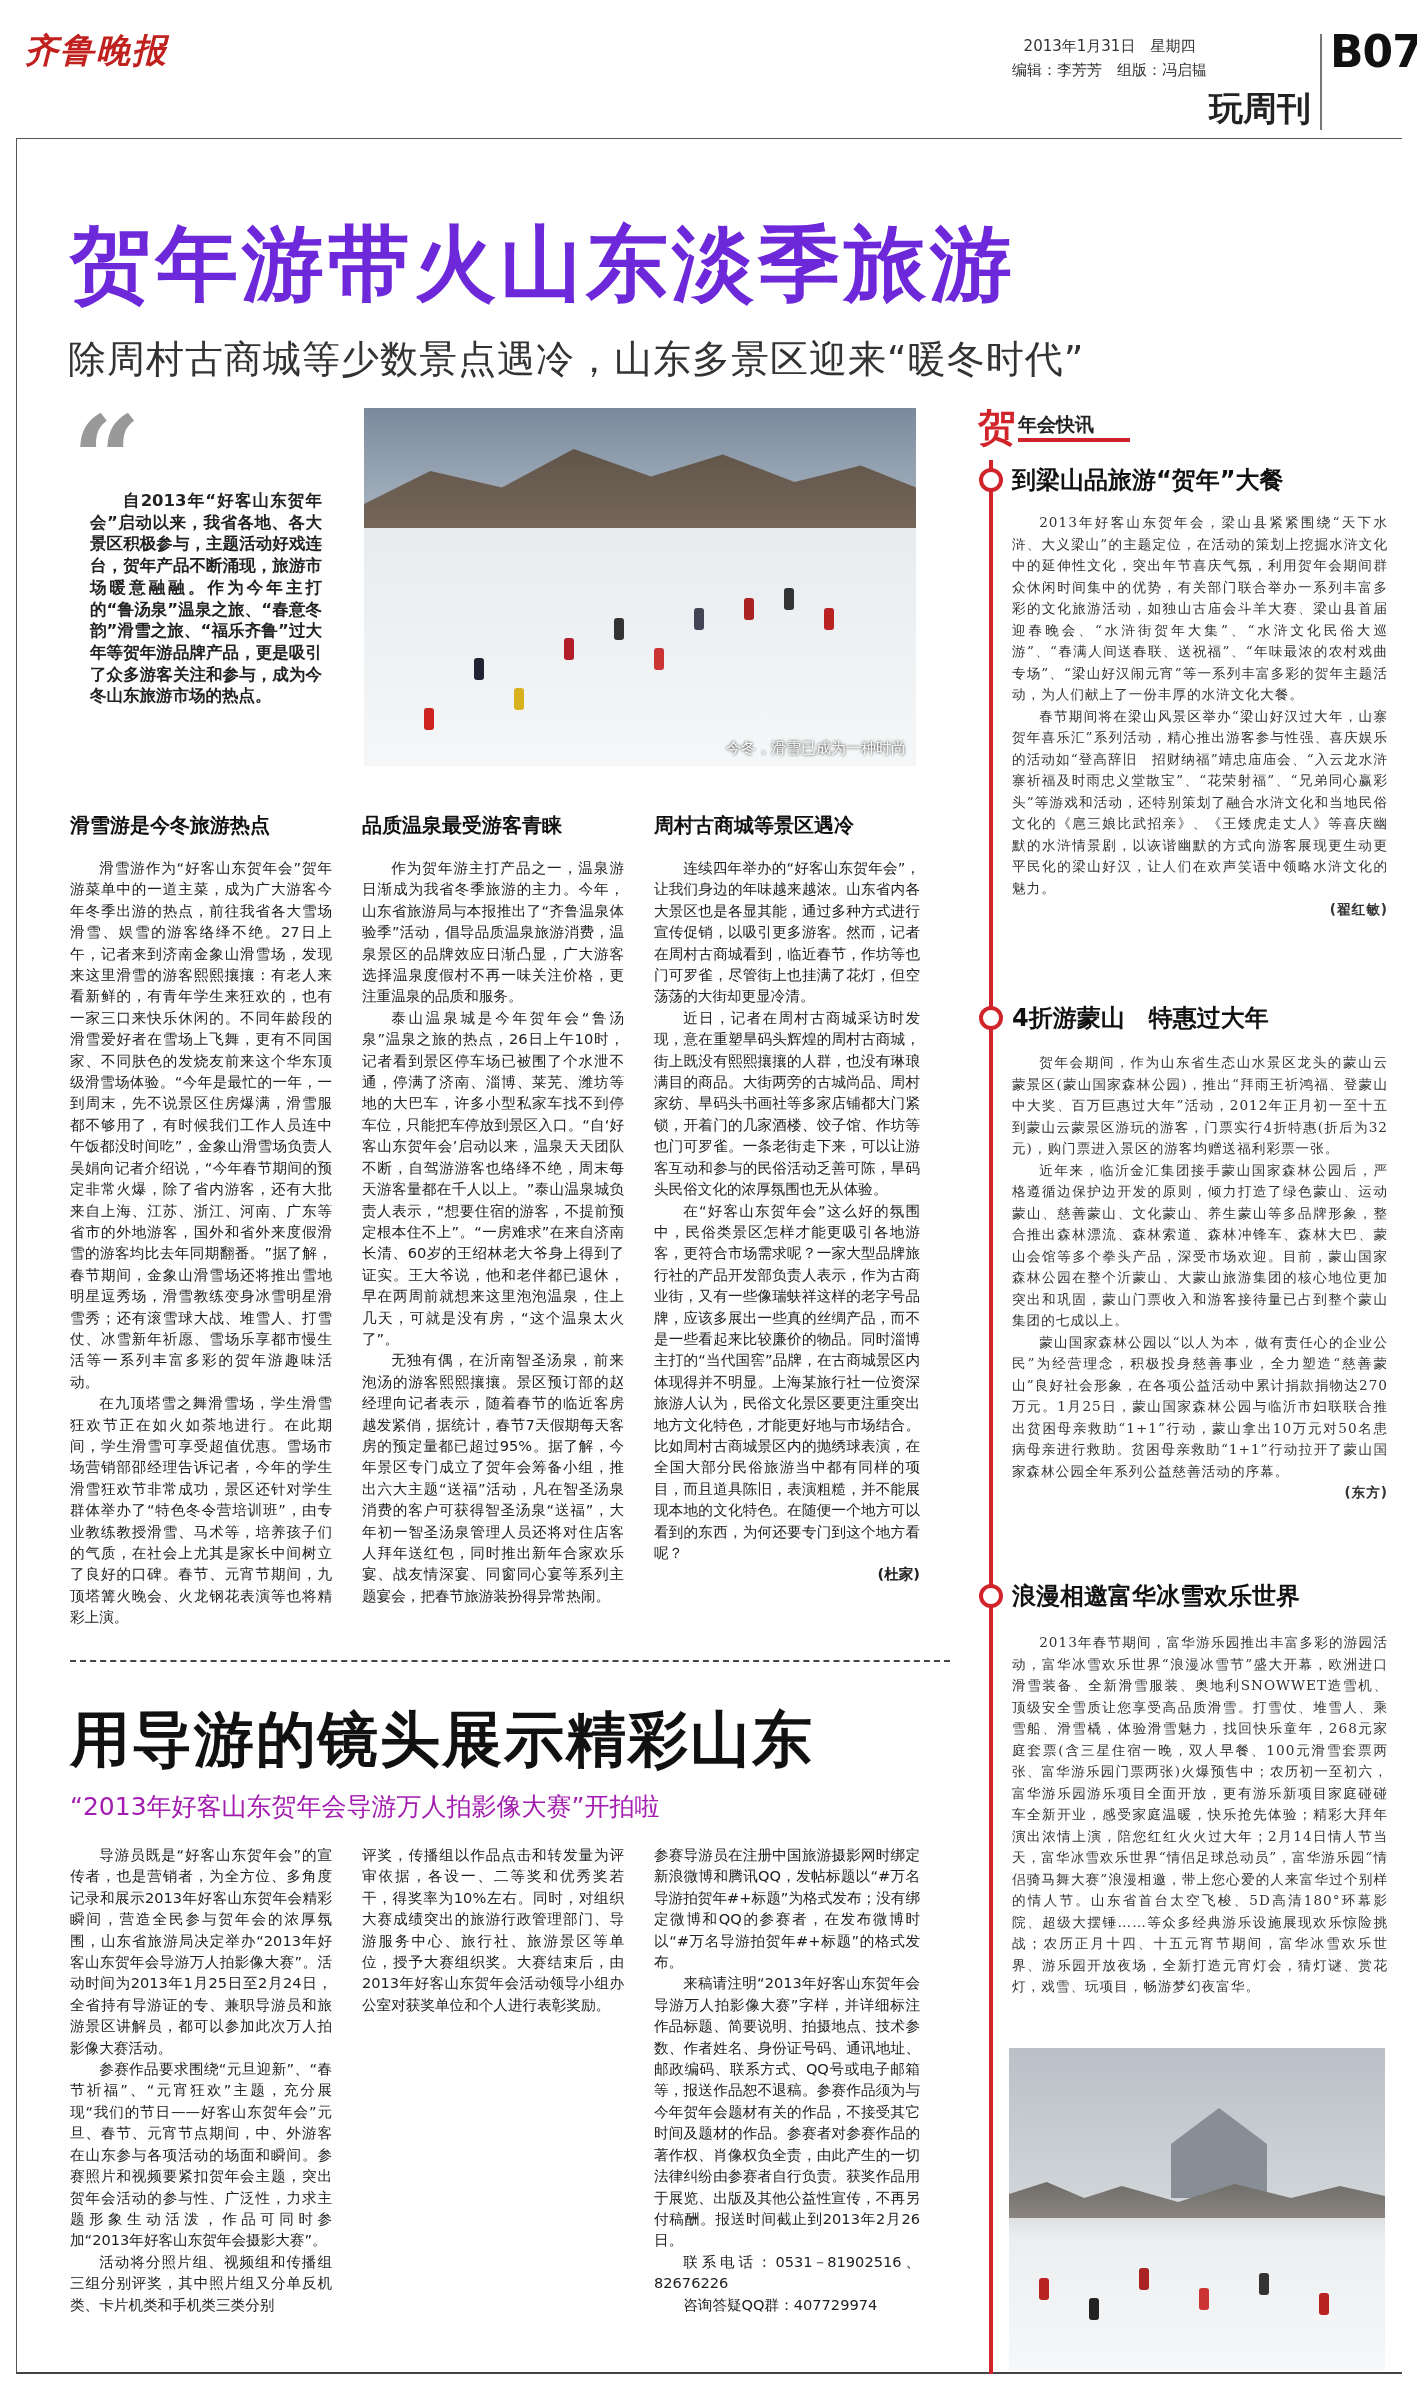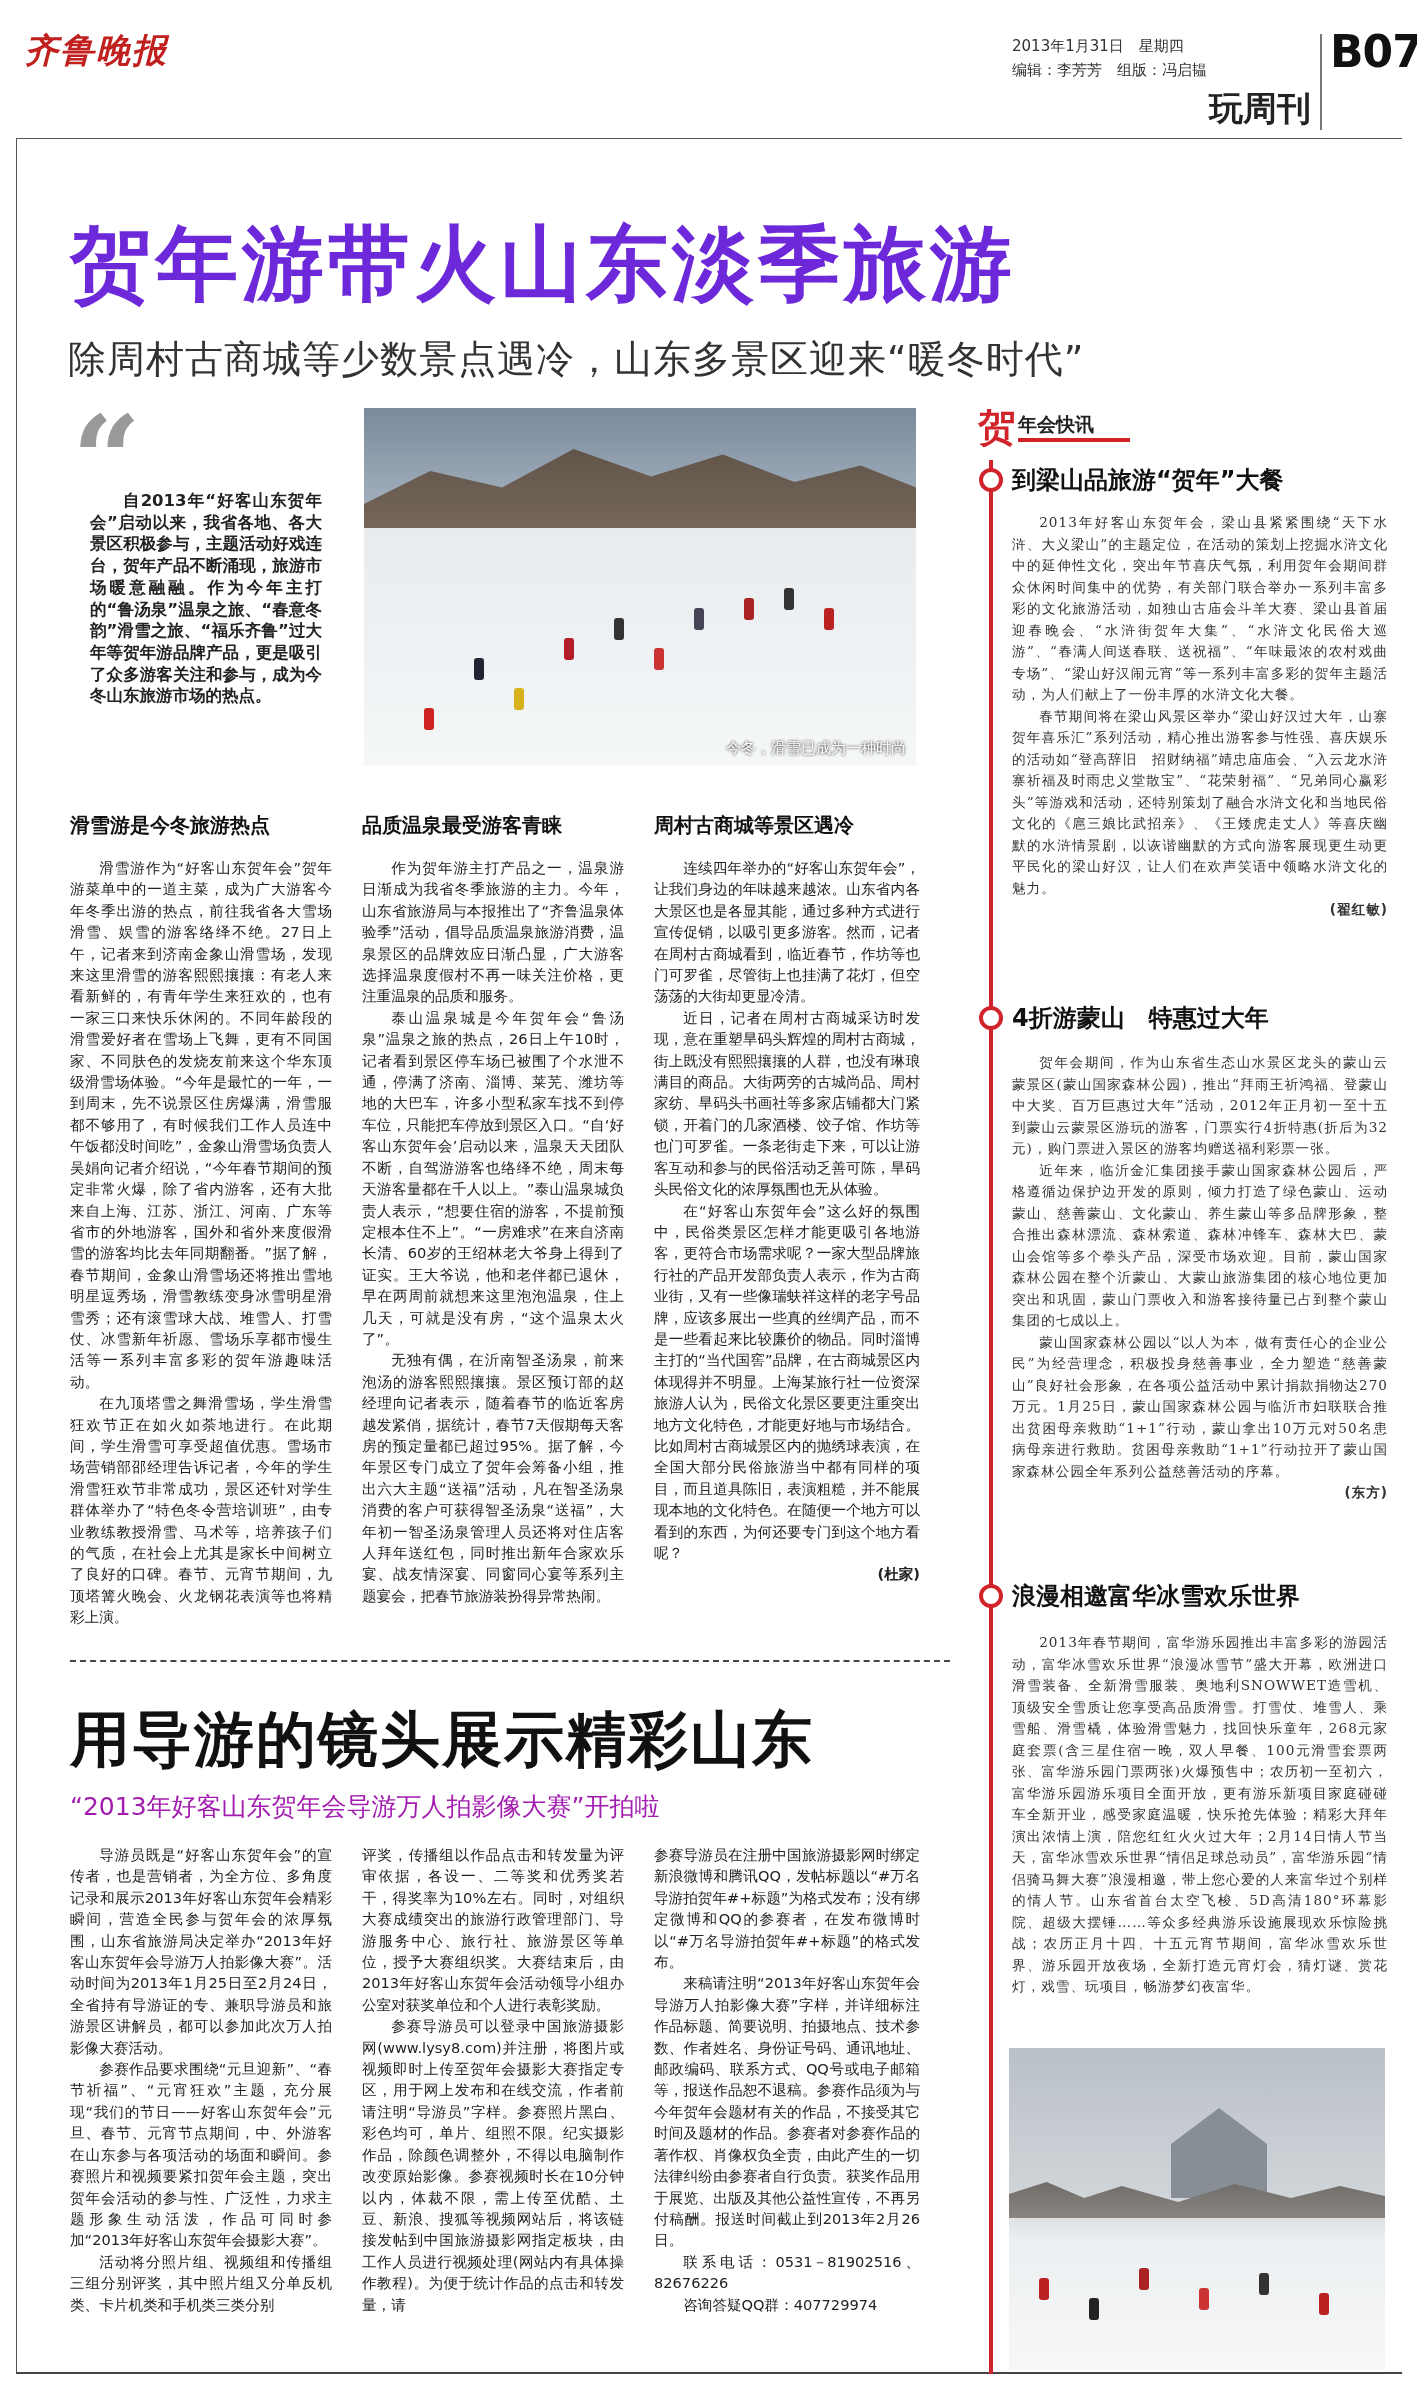--- a/index.html
+++ b/index.html
@@ -1,20 +1,20 @@
 <!DOCTYPE html>
 <html><head>
 <meta charset="utf-8">
 <style>
 *{box-sizing:border-box;margin:0;padding:0;}
 html,body{width:1417px;height:2383px;background:#fff;overflow:hidden;}
 body{position:relative;font-family:"DejaVu Sans","Liberation Sans",sans-serif;color:#222;}
 .abs{position:absolute;}
 .masthead-logo{left:24px;top:28px;font-family:"DejaVu Serif",serif;font-size:34px;font-style:italic;color:#c0201e;letter-spacing:2px;font-weight:bold;}
-.meta{right:210px;top:34px;text-align:left;font-size:15px;line-height:24px;color:#333;}
+.meta{right:210px;top:34px;text-align:center;font-size:15px;line-height:24px;color:#333;}
 .section-name{right:106px;top:86px;font-size:34px;font-weight:bold;color:#222;}
 .vsep{left:1320px;top:34px;width:2px;height:96px;background:#777;}
 .page-no{left:1330px;top:26px;font-size:44px;font-weight:bold;color:#111;letter-spacing:-1px;}
 .frame{left:16px;top:138px;width:1386px;height:2236px;border:1px solid #555;border-right:none;border-bottom:2px solid #444;}
 .headline{left:70px;top:210px;font-size:82px;font-weight:bold;color:#6d28d9;letter-spacing:4px;}
 .subhead{left:68px;top:334px;font-size:38px;color:#333;letter-spacing:1px;font-family:"DejaVu Sans",sans-serif;}
 .quote-mark{left:72px;top:400px;font-size:120px;color:#999;font-family:"DejaVu Serif",serif;font-weight:bold;line-height:1;}
 .lead{left:90px;top:490px;width:232px;font-size:16.5px;line-height:21.7px;color:#222;text-align:justify;text-indent:2em;}
 .photo1{left:364px;top:408px;width:552px;height:358px;background:linear-gradient(180deg,#7a8a9c 0%,#a4b0bd 28%,#d9dfe4 40%,#eef1f3 60%,#e1e6ea 100%);overflow:hidden;text-align:right;}
 .photo1 .mtn{position:absolute;left:0;top:30px;width:552px;height:110px;background:linear-gradient(180deg,#5e5247,#7a6b5e);clip-path:polygon(0 60%,12% 30%,25% 45%,38% 10%,52% 35%,65% 15%,78% 40%,90% 25%,100% 45%,100% 100%,0 100%);}
@@ -109,21 +109,20 @@
 <h1 class="abs headline2">用导游的镜头展示精彩山东</h1>
 <h2 class="abs subhead2" style="font-weight:normal">“2013年好客山东贺年会导游万人拍影像大赛”开拍啦</h2>
 
 <div class="abs col" style="left:70px;top:1844px;width:262px;">
   <p>导游员既是“好客山东贺年会”的宣传者，也是营销者，为全方位、多角度记录和展示2013年好客山东贺年会精彩瞬间，营造全民参与贺年会的浓厚氛围，山东省旅游局决定举办“2013年好客山东贺年会导游万人拍影像大赛”。活动时间为2013年1月25日至2月24日，全省持有导游证的专、兼职导游员和旅游景区讲解员，都可以参加此次万人拍影像大赛活动。</p>
   <p>参赛作品要求围绕“元旦迎新”、“春节祈福”、“元宵狂欢”主题，充分展现“我们的节日——好客山东贺年会”元旦、春节、元宵节点期间，中、外游客在山东参与各项活动的场面和瞬间。参赛照片和视频要紧扣贺年会主题，突出贺年会活动的参与性、广泛性，力求主题形象生动活泼，作品可同时参加“2013年好客山东贺年会摄影大赛”。</p>
   <p>活动将分照片组、视频组和传播组三组分别评奖，其中照片组又分单反机类、卡片机类和手机类三类分别</p>
 </div>
 <div class="abs col" style="left:362px;top:1844px;width:262px;">
   <p style="text-indent:0">评奖，传播组以作品点击和转发量为评审依据，各设一、二等奖和优秀奖若干，得奖率为10%左右。同时，对组织大赛成绩突出的旅游行政管理部门、导游服务中心、旅行社、旅游景区等单位，授予大赛组织奖。大赛结束后，由2013年好客山东贺年会活动领导小组办公室对获奖单位和个人进行表彰奖励。</p>
-  <p>参赛导游员可以登录中国旅游摄影网(www.lysy8.com)并注册，将图片或视频即时上传至贺年会摄影大赛指定专区，用于网上发布和在线交流，作者前请注明“导游员”字样。参赛照片黑白、彩色均可，单片、组照不限。纪实摄影作品，除颜色调整外，不得以电脑制作改变原始影像。参赛视频时长在10分钟以内，体裁不限，需上传至优酷、土豆、新浪、搜狐等视频网站后，将该链接发帖到中国旅游摄影网指定板块，由工作人员进行视频处理(网站内有具体操作教程)。为便于统计作品的点击和转发量，请</p>
 </div>
 <div class="abs col" style="left:654px;top:1844px;width:266px;">
   <p style="text-indent:0">参赛导游员在注册中国旅游摄影网时绑定新浪微博和腾讯QQ，发帖标题以“#万名导游拍贺年#+标题”为格式发布；没有绑定微博和QQ的参赛者，在发布微博时以“#万名导游拍贺年#+标题”的格式发布。</p>
   <p>来稿请注明“2013年好客山东贺年会导游万人拍影像大赛”字样，并详细标注作品标题、简要说明、拍摄地点、技术参数、作者姓名、身份证号码、通讯地址、邮政编码、联系方式、QQ号或电子邮箱等，报送作品恕不退稿。参赛作品须为与今年贺年会题材有关的作品，不接受其它时间及题材的作品。参赛者对参赛作品的著作权、肖像权负全责，由此产生的一切法律纠纷由参赛者自行负责。获奖作品用于展览、出版及其他公益性宣传，不再另付稿酬。报送时间截止到2013年2月26日。</p>
   <p class="contact">联系电话：0531－81902516、82676226</p>
   <p class="contact">咨询答疑QQ群：407729974</p>
 </div>
 
 <div class="abs sidebar-title-big">贺</div>
 <div class="abs sidebar-title">年会快讯</div>

